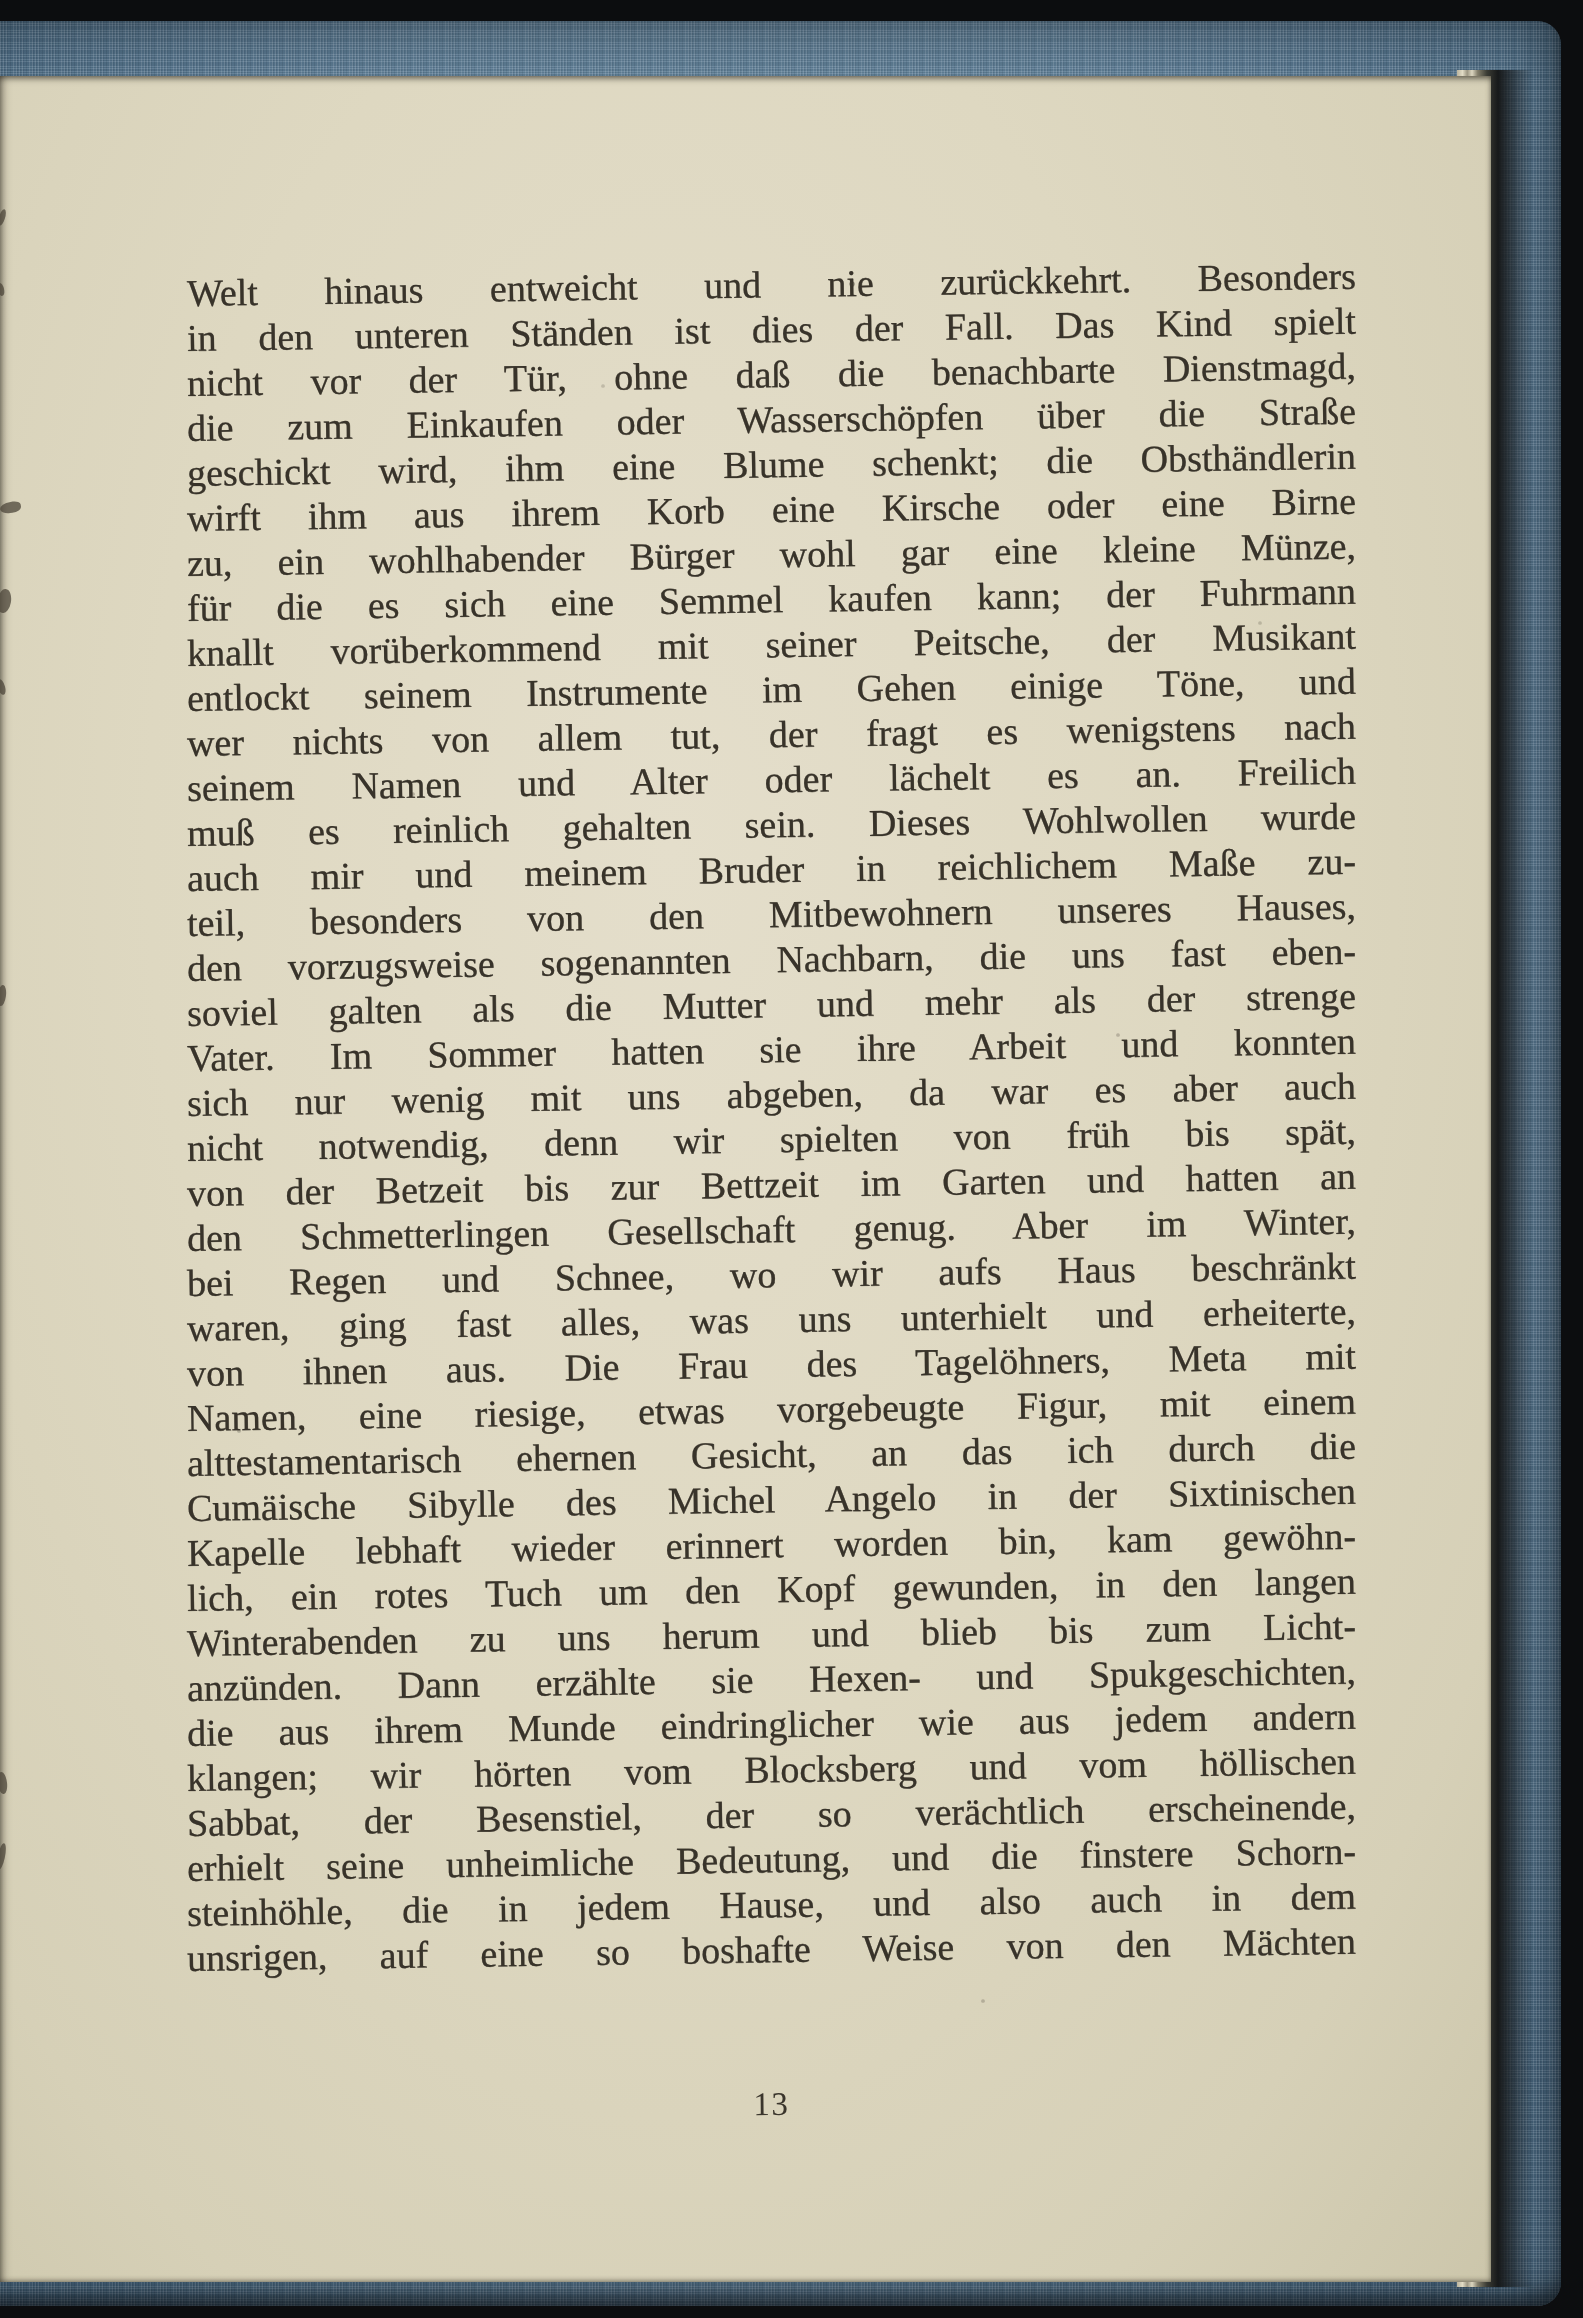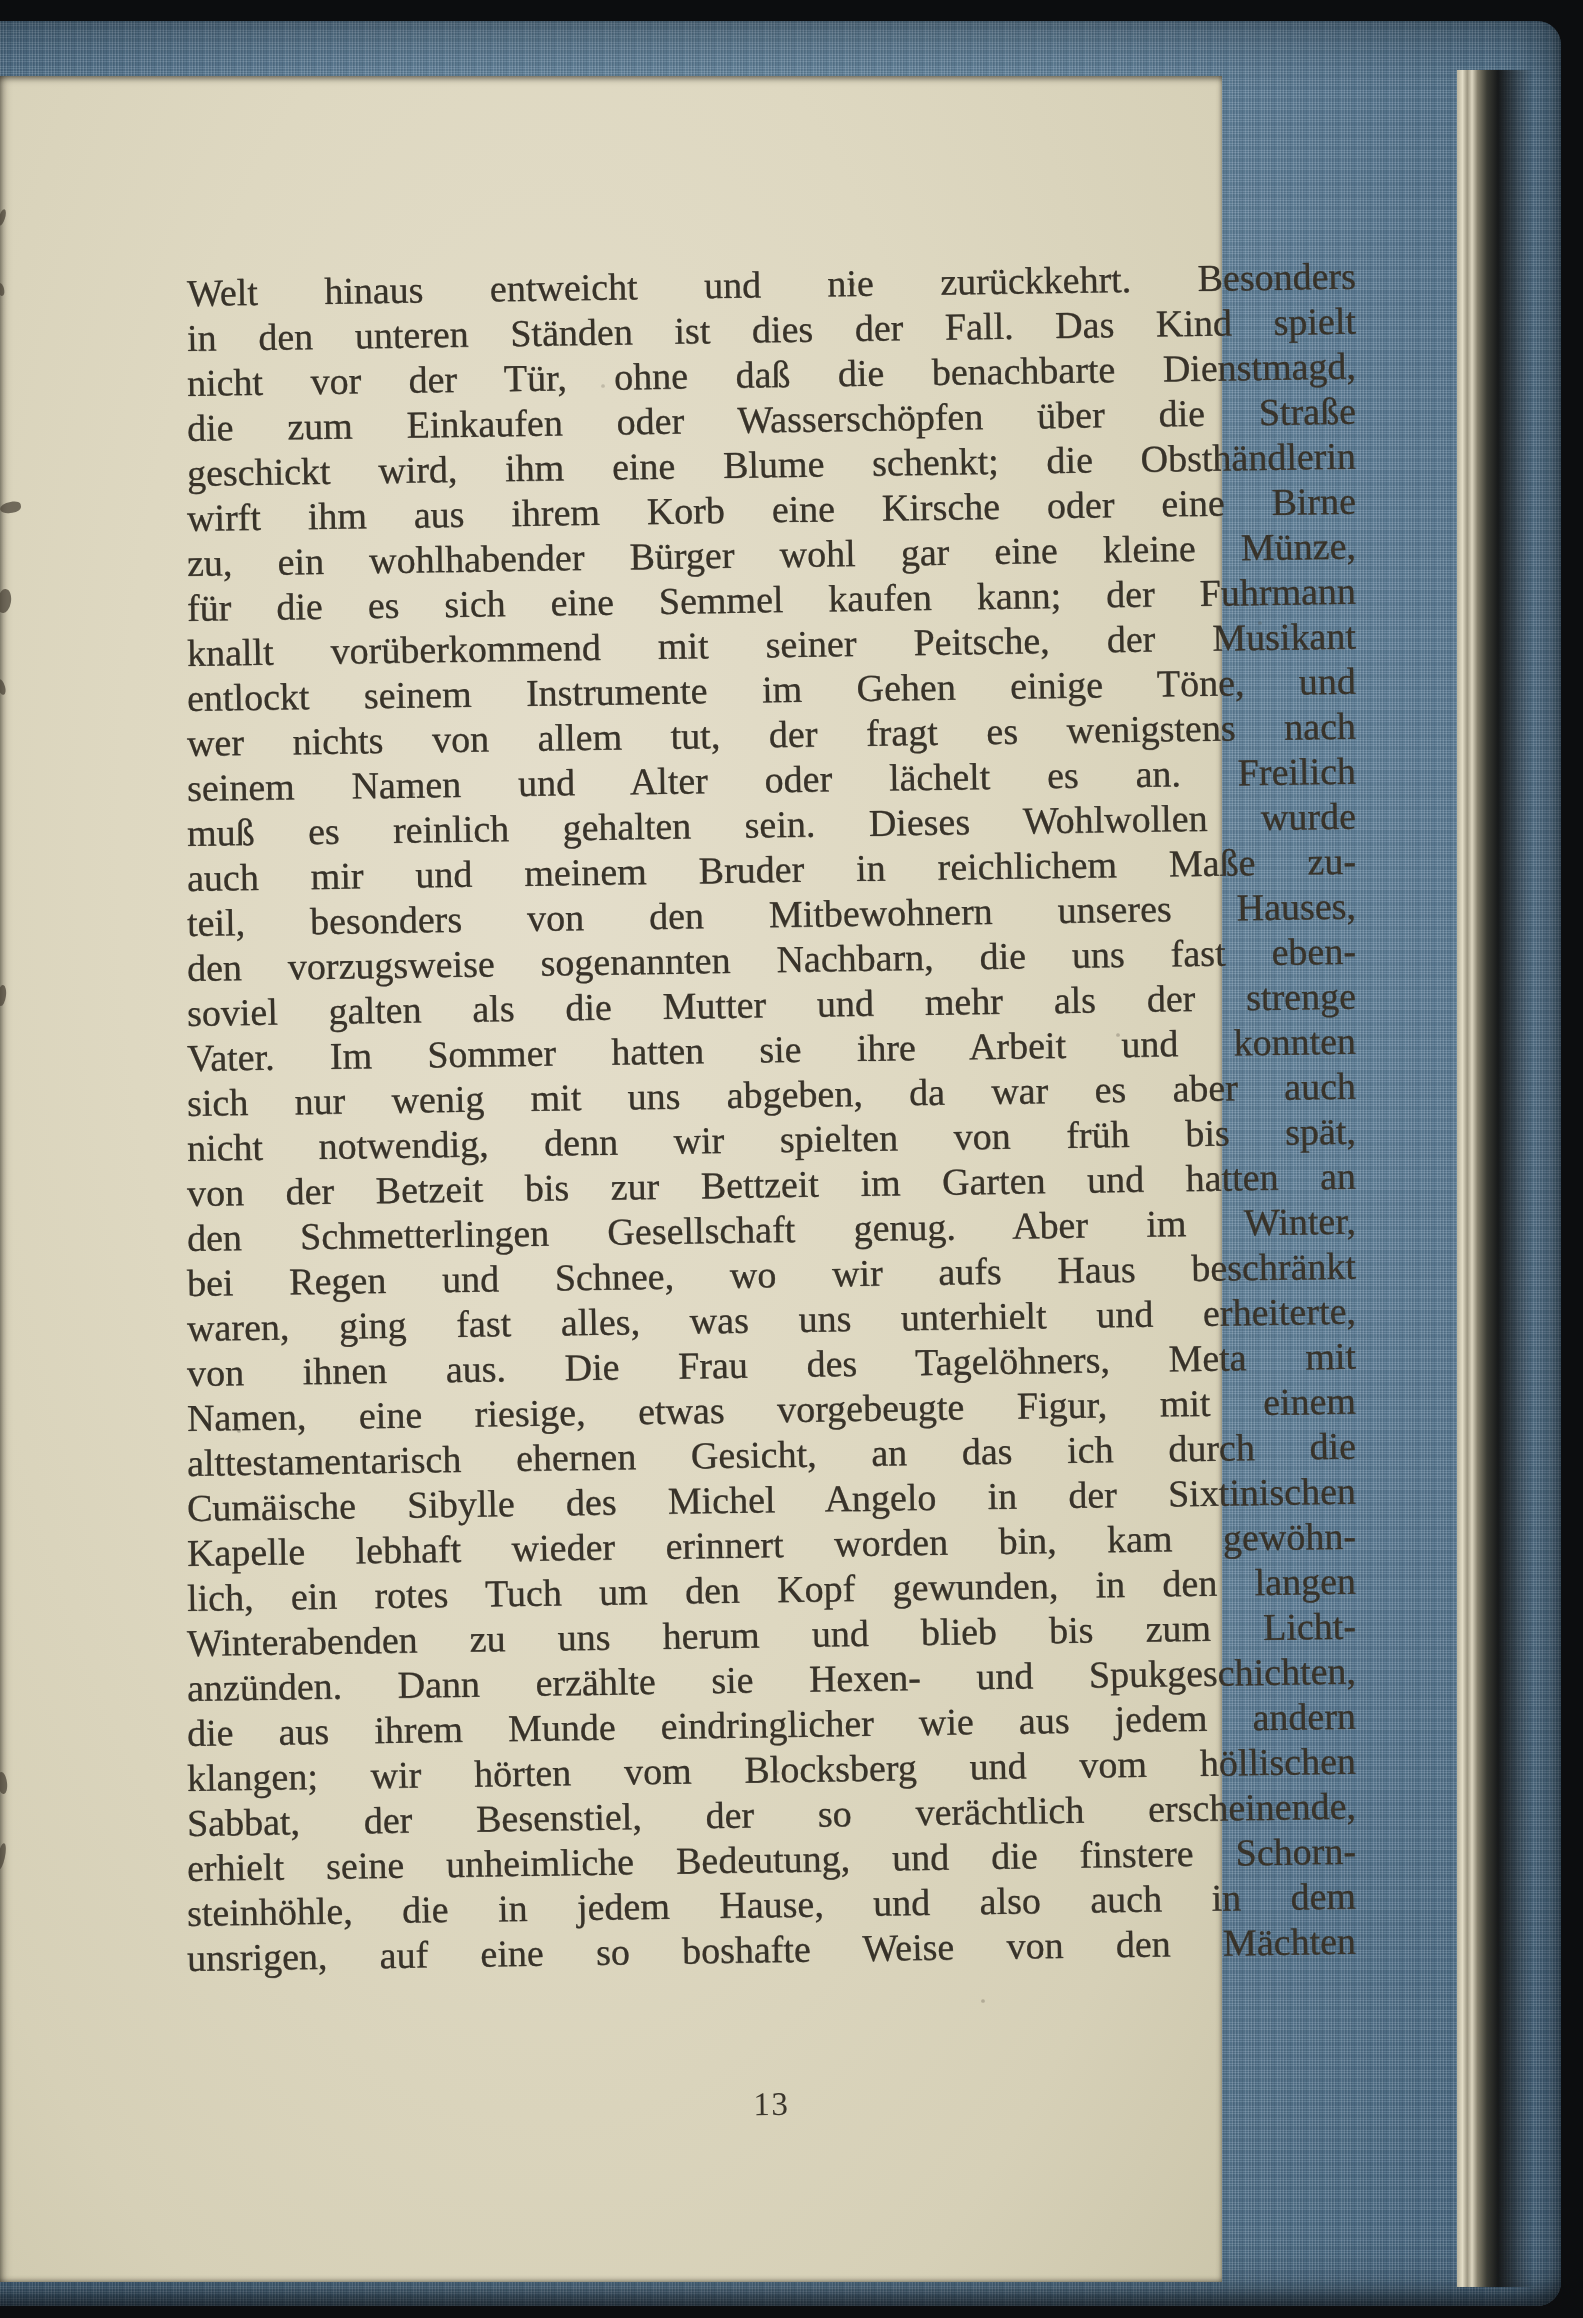--- a/index.html
+++ b/index.html
@@ -32,21 +32,21 @@
     width:76px;height:2217px;
     background:linear-gradient(90deg,
       #b9b39d 0px, #e2dcc6 5.5px, #9c9682 10.3px, #dcd6c0 15px,
       #847f6c 20.6px, #3a3b34 30px, #17191a 41px, rgba(16,18,19,0) 76px);
   }
 
   
   .page{
     position:absolute;
     left:0px;top:76px;
-    width:1222px;height:2206px;
+    width:1491px;height:2206px;
     background-color:#ded8c1;
     background-image:
       radial-gradient(ellipse at 45% 35%, #e4decb 0%, #ded8c1 45%, #d6d0b7 80%, #ccc6ab 100%);
     box-shadow: inset 0 4.8px 6.3px -2.4px rgba(25,22,15,0.55),
                 inset 6.3px 0 8px -4px rgba(25,22,15,0.5),
                 inset -3.2px 0 4.8px -2.4px rgba(80,75,60,0.4),
                 inset 0 -4px 5.5px -2.4px rgba(25,22,15,0.35);
   }
 
   

